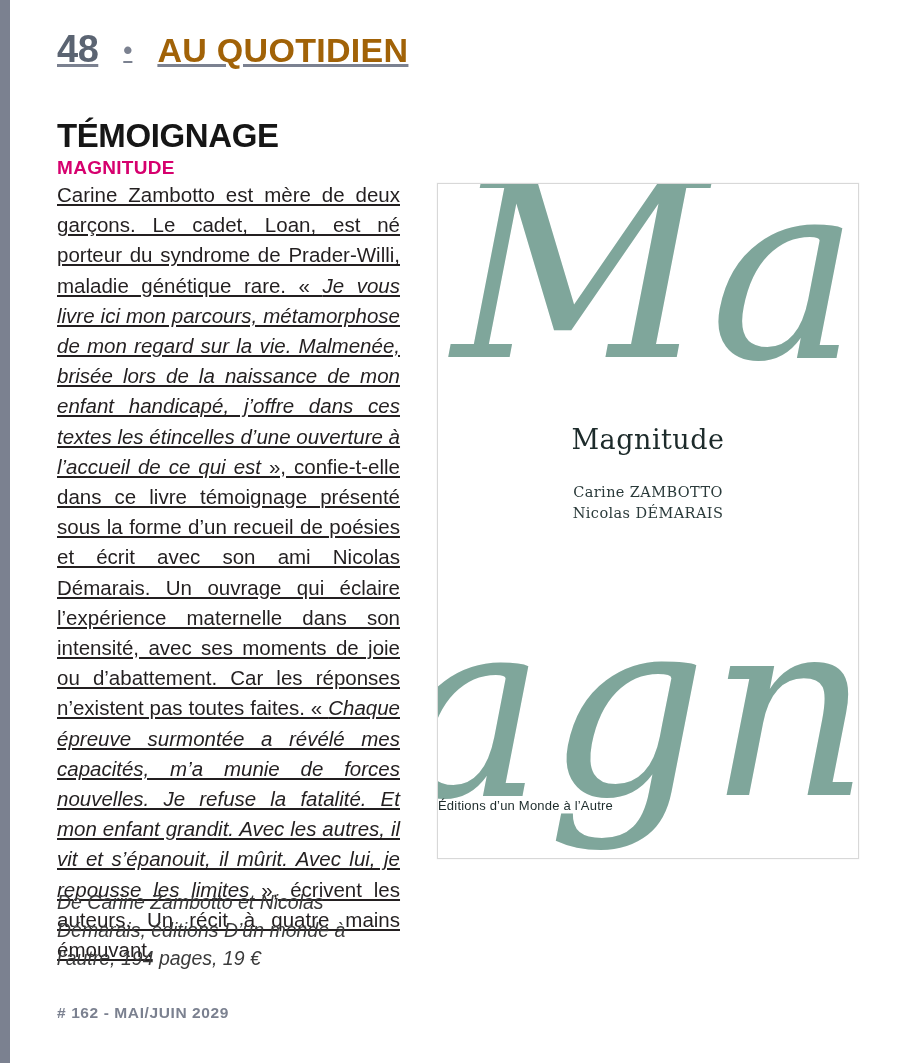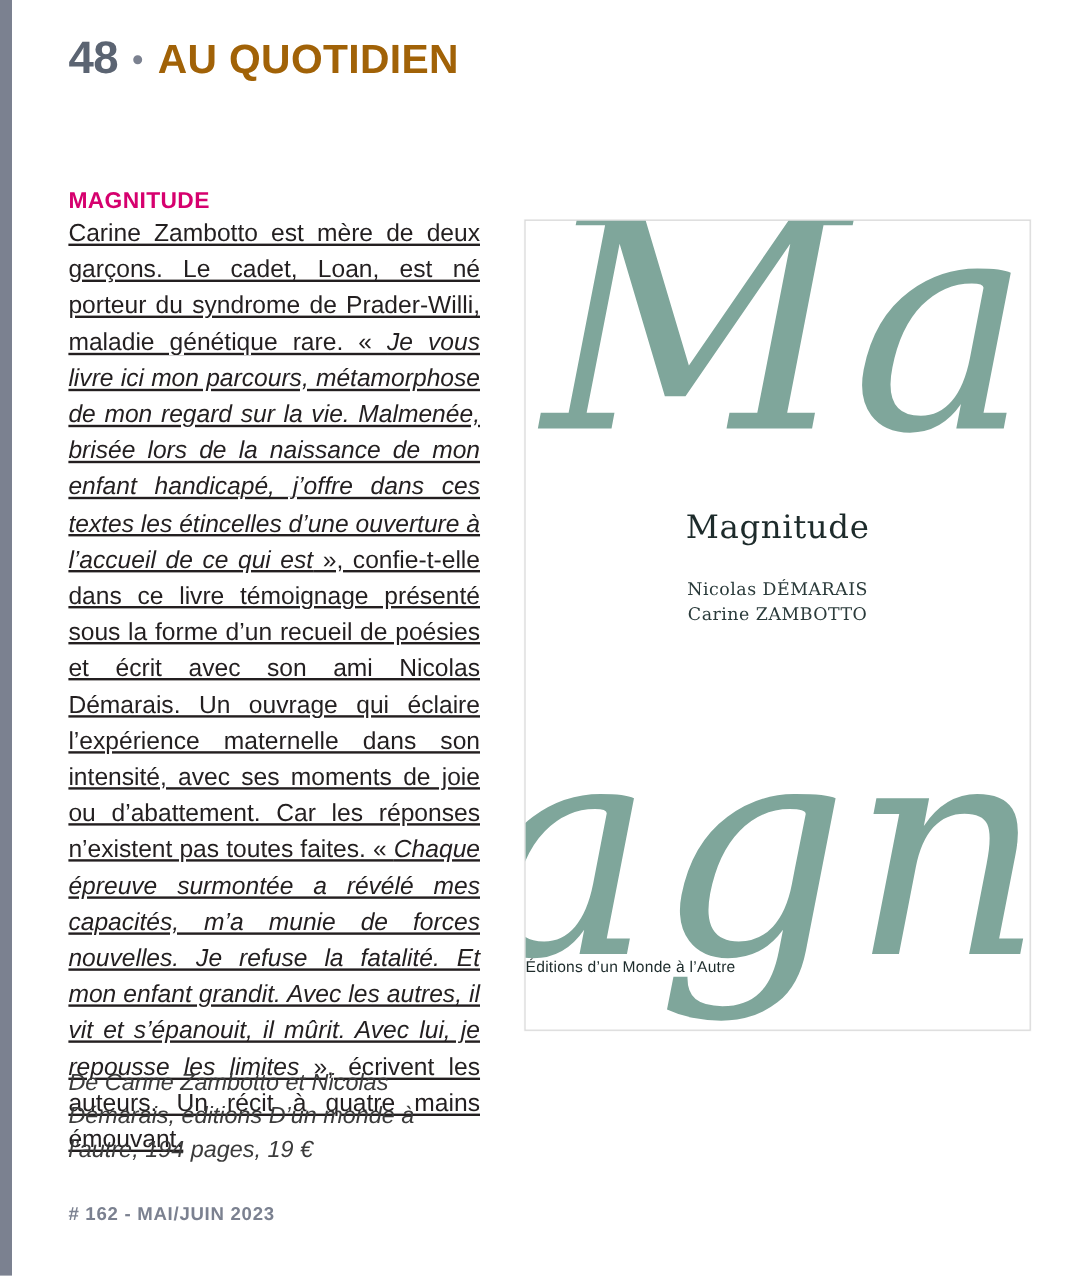--- a/index.html
+++ b/index.html
@@ -29,22 +29,23 @@
     background: #7b8190;
   }
 
   
   .header {
     position: absolute;
     left: 57px;
     top: 28px;
     display: flex;
     align-items: baseline;
-    gap: 12px;
+    gap: 25px;
     color: #7b8190;
+    text-decoration: underline;
   }
   .header .folio {
     font-size: 38px;
     font-weight: bold;
     letter-spacing: -0.5px;
     color: #5b6472;
   }
   .header .dot {
     font-size: 26px;
     font-weight: bold;
@@ -195,34 +196,35 @@
 <div class="page">
 
   <div class="left-rule"></div>
 
   <div class="header">
     <span class="folio">48</span>
     <span class="dot">•</span>
     <span class="section">AU QUOTIDIEN</span>
   </div>
 
+  <div class="title">TÉMOIGNAGE</div>
   <div class="subtitle">MAGNITUDE</div>
 
   <div class="body-col">
     <p><span>Carine Zambotto est mère de deux garçons. Le cadet, Loan, est né porteur du syndrome de Prader-Willi, maladie génétique rare. « </span><em>Je vous livre ici mon parcours, métamorphose de mon regard sur la vie. Malmenée, brisée lors de la naissance de mon enfant handicapé, j’offre dans ces textes les étincelles d’une ouverture à l’accueil de ce qui est</em><span> », confie-t-elle dans ce livre témoignage présenté sous la forme d’un recueil de poésies et écrit avec son ami Nicolas Démarais. Un ouvrage qui éclaire l’expérience maternelle dans son intensité, avec ses moments de joie ou d’abattement. Car les réponses n’existent pas toutes faites. « </span><em>Chaque épreuve surmontée a révélé mes capacités, m’a munie de forces nouvelles. Je refuse la fatalité. Et mon enfant grandit. Avec les autres, il vit et s’épanouit, il mûrit. Avec lui, je repousse les limites</em><span> », écrivent les auteurs. Un récit à quatre mains émouvant.</span></p>
   </div>
 
   <div class="credit">De Carine Zambotto et Nicolas Démarais, éditions D’un monde à l’autre, 194 pages, 19 €</div>
 
-  <div class="footer"># 162 - MAI/JUIN 2023</div>
+  <div class="footer"># 162 - MAI/JUIN 2029</div>
 
   <div class="cover">
     <div class="cover-script top">Magn</div>
     <div class="cover-script bottom">agnitu</div>
     <div class="cover-title">Magnitude</div>
     <div class="cover-authors">
+      <div>Carine ZAMBOTTO</div>
       <div>Nicolas DÉMARAIS</div>
-      <div>Carine ZAMBOTTO</div>
     </div>
     <div class="cover-publisher">Éditions d’un Monde à l’Autre</div>
   </div>
 
 </div>
 
 </body></html>

